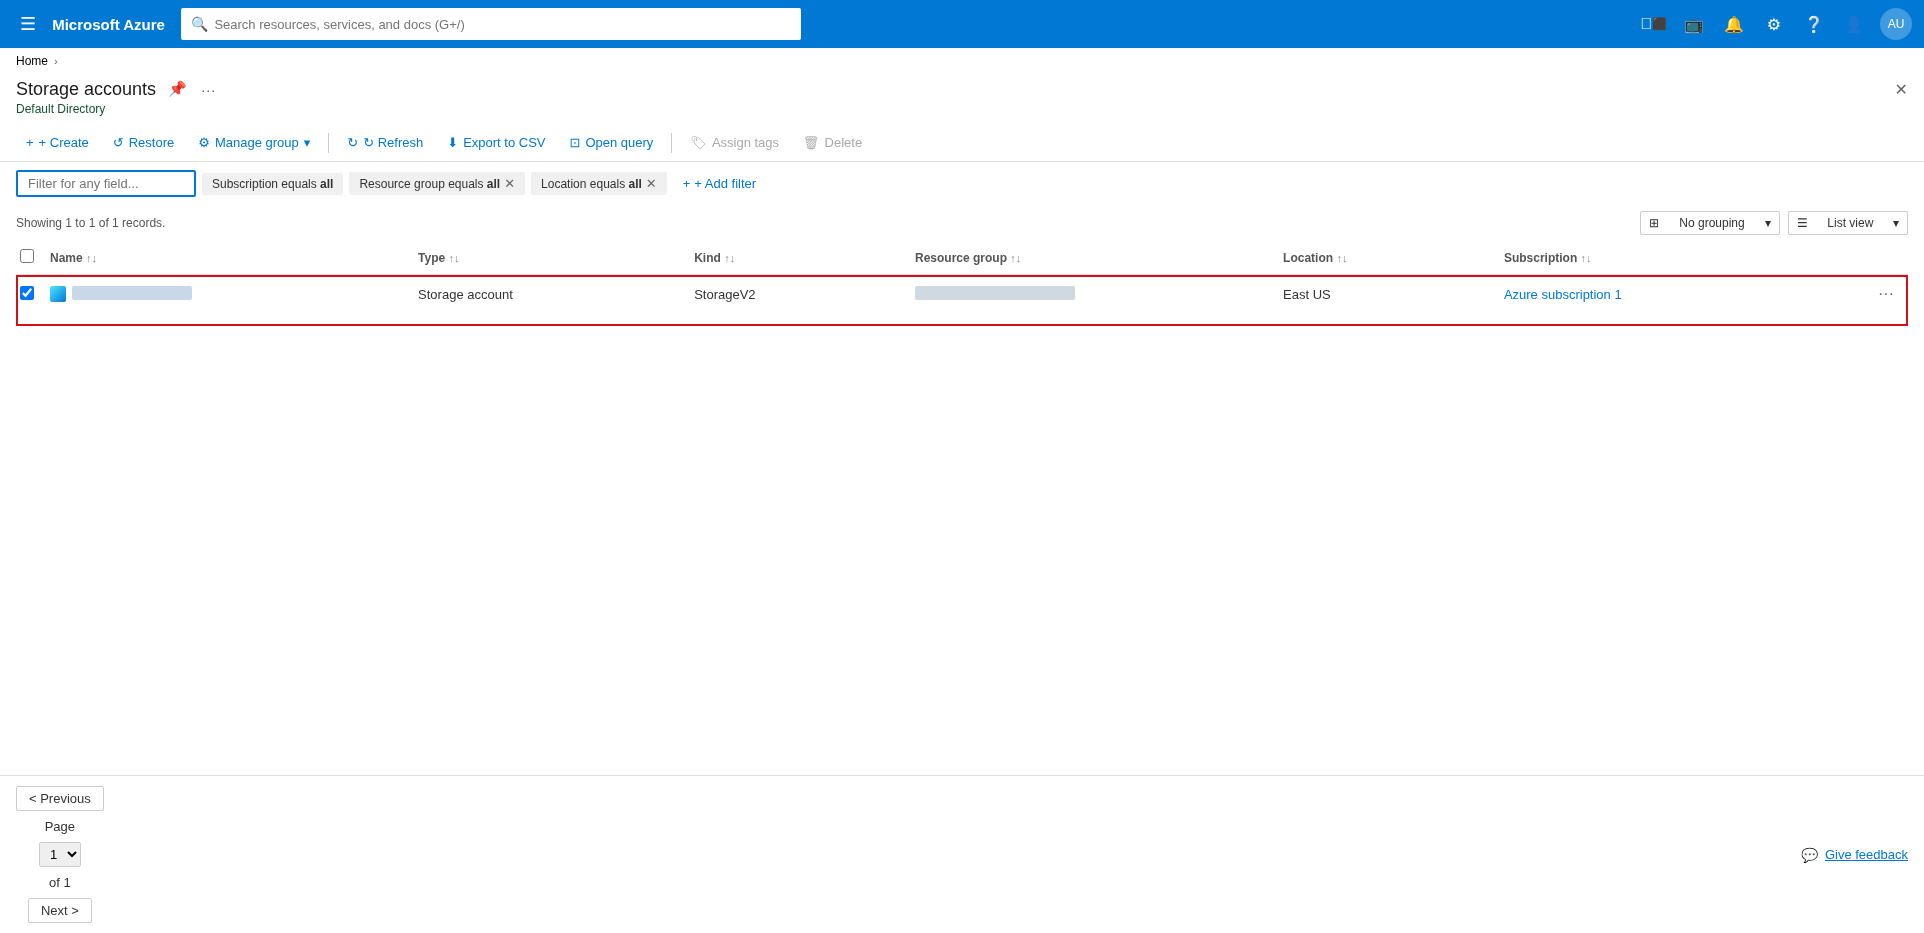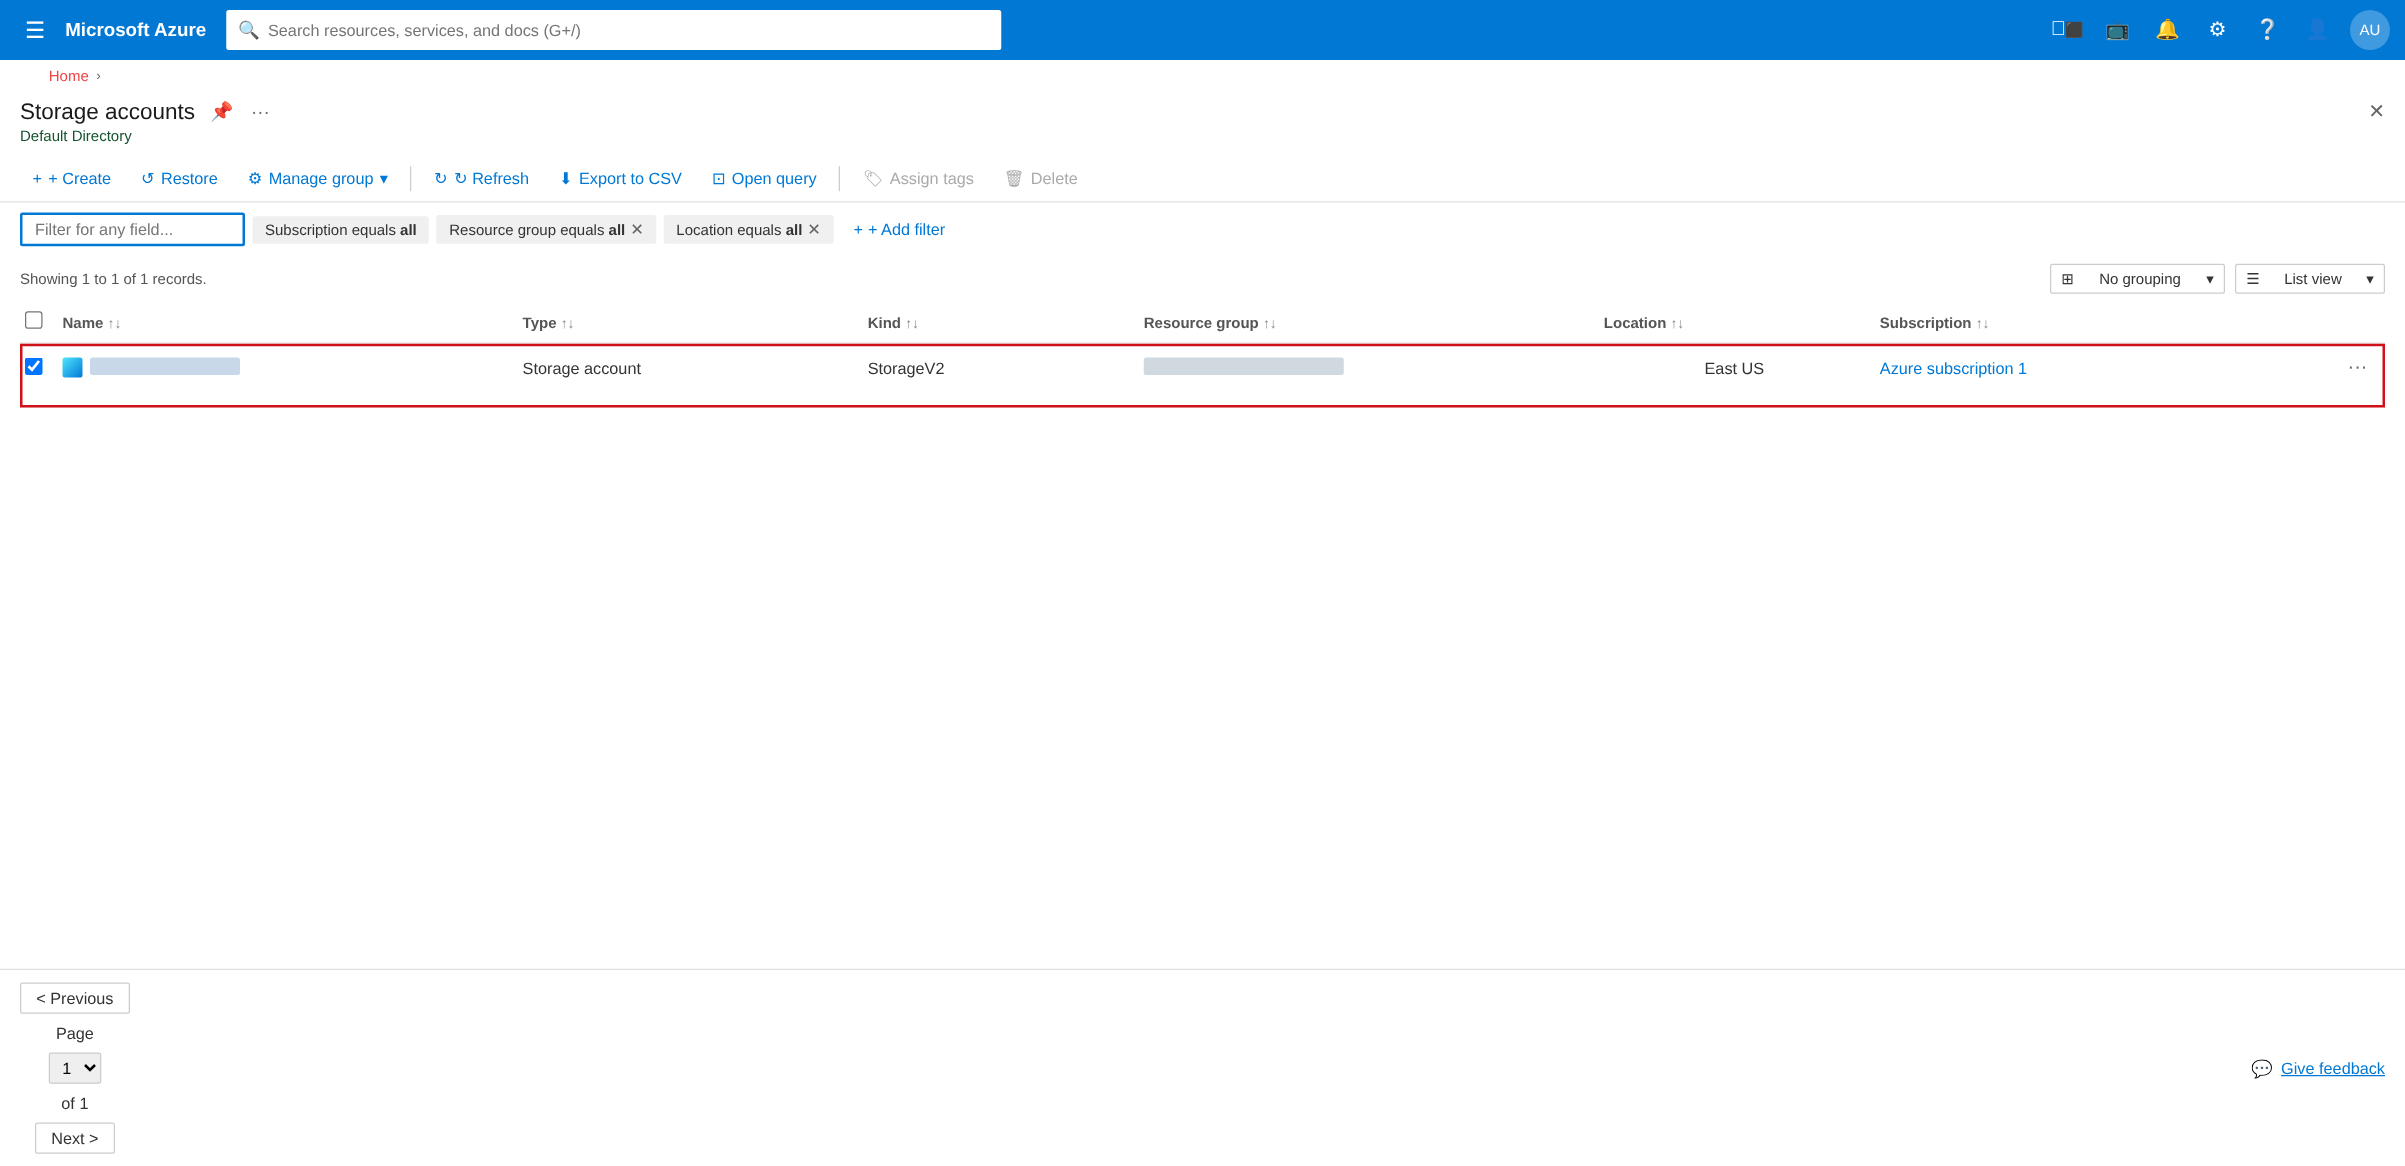--- a/index.html
+++ b/index.html
@@ -90,21 +90,21 @@
     
     .breadcrumb {
       padding: 6px 16px;
       font-size: 12px;
       display: flex;
       align-items: center;
       gap: 6px;
       color: #0078d4;
       flex-shrink: 0;
     }
-    .breadcrumb a { color: #ef4444; text-decoration: none; margin-left: 23px; }
+    .breadcrumb a { color: #000000; text-decoration: none; }
     .breadcrumb .sep { color: #666; font-size: 11px; }
 
     
     .page-header {
       padding: 4px 16px 8px;
       flex-shrink: 0;
     }
     .page-title-row {
       display: flex;
       align-items: center;
@@ -281,21 +281,21 @@
       font-size: 13px;
       border-bottom: 1px solid #f0f0f0;
       vertical-align: middle;
     }
 
     .col-checkbox { width: 30px; }
     .col-name { min-width: 200px; }
     .col-type { min-width: 150px; }
     .col-kind { min-width: 120px; }
     .col-rg { min-width: 200px; }
-    .col-location { min-width: 120px; text-align: center; }
+    .col-location { min-width: 120px; }
     .col-subscription { min-width: 200px; }
     .col-actions { width: 40px; }
 
     .checkbox-cell {
       display: flex;
       align-items: center;
       gap: 6px;
     }
     .resource-icon {
       width: 16px;

